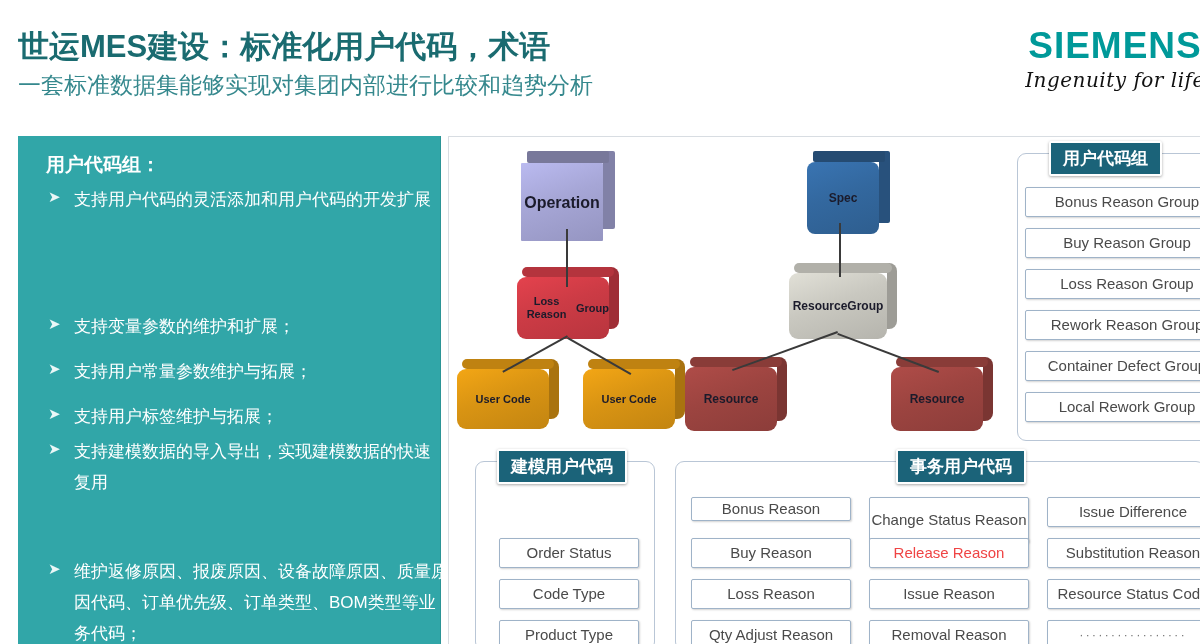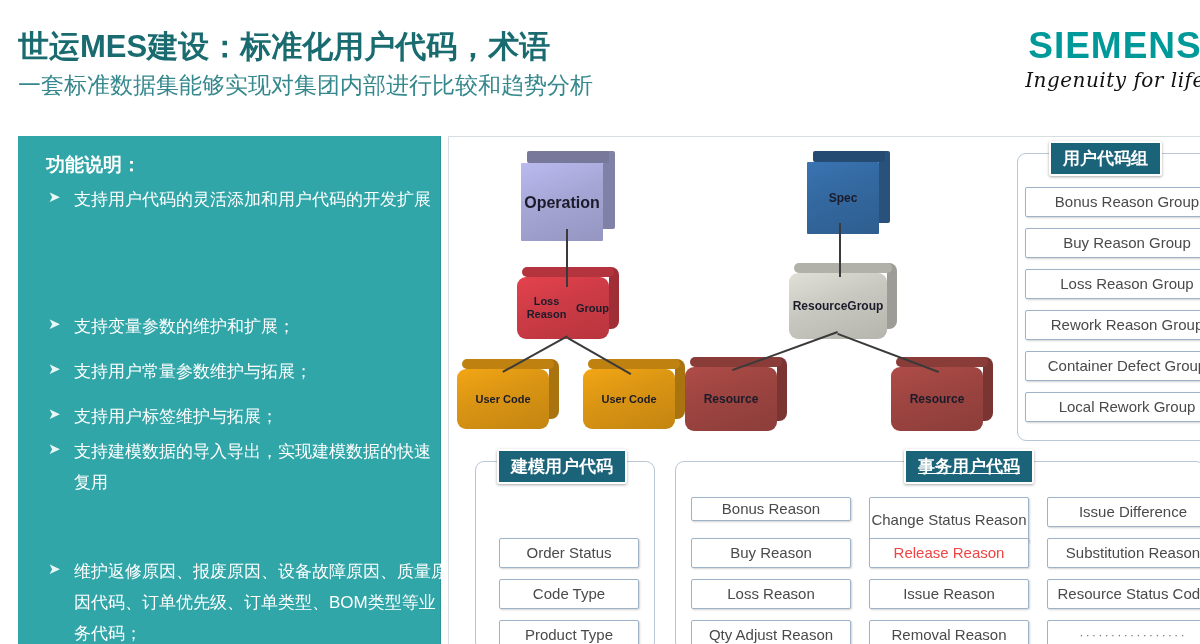--- a/index.html
+++ b/index.html
@@ -103,21 +103,21 @@
 <div id="header">
   <div id="title">世运MES建设：标准化用户代码，术语</div>
   <div id="subtitle">一套标准数据集能够实现对集团内部进行比较和趋势分析</div>
   <div id="siemens-logo">
     <div id="siemens-word">SIEMENS</div>
     <div id="siemens-claim">Ingenuity for life</div>
   </div>
 </div>
 
 <div id="left-panel">
-  <div id="left-panel-title">功能说明：</div>
+  <div id="left-panel-title">用户代码组：</div>
   <div id="bullet-container">
       <div class="bullet-row" style="top: 48px; width: 384px;">
         <div class="bullet-mark">➤</div>
         <div class="bullet-text">支持用户代码的灵活添加和用户代码的开发扩展</div>
       </div>
       <div class="bullet-row" style="top: 175px; width: 384px;">
         <div class="bullet-mark">➤</div>
         <div class="bullet-text">支持变量参数的维护和扩展；</div>
       </div>
       <div class="bullet-row" style="top: 220px; width: 384px;">
@@ -166,21 +166,21 @@
       <div class="box3d rounded" style="left: 134px; top: 222px; width: 102px; height: 70px;">
         <div class="side" style="left: 92px; top: 0px; width: 10px; height: 60px; background: rgb(169, 115, 15); border-radius: 0px 8px 8px 0px;"></div>
         <div class="top" style="left: 5px; top: 0px; width: 92px; height: 10px; background: rgb(191, 130, 17); border-radius: 8px;"></div>
         <div class="face" style="top: 10px; width: 92px; height: 60px; background: linear-gradient(160deg, rgb(243, 166, 21) 0%, rgb(217, 148, 19) 45%, rgb(195, 133, 17) 100%); font-size: 11px;">
           <span style="display: block;">User Code</span>
         </div>
       </div>
       <div class="box3d cube" style="left: 358px; top: 14px; width: 83px; height: 83px;">
         <div class="side" style="left: 72px; top: 0px; width: 11px; height: 72px; background: rgb(40, 81, 124); border-radius: 0px 2px 2px 0px;"></div>
         <div class="top" style="left: 5.5px; top: 0px; width: 72px; height: 11px; background: rgb(37, 75, 114); border-radius: 2px;"></div>
-        <div class="face" style="top: 11px; width: 72px; height: 72px; background: linear-gradient(160deg, rgb(57, 116, 178) 0%, rgb(51, 104, 159) 45%, rgb(46, 94, 143) 100%); font-size: 12px;">
+        <div class="face" style="top: 11px; width: 72px; height: 72px; background: linear-gradient(160deg, rgb(57, 116, 178) 0%, rgb(51, 104, 159) 45%, rgb(46, 94, 143) 100%); font-size: 12px; border-radius: 8px;">
           <span style="display: block;">Spec</span>
         </div>
       </div>
       <div class="box3d rounded" style="left: 340px; top: 126px; width: 108px; height: 76px;">
         <div class="side" style="left: 98px; top: 0px; width: 10px; height: 66px; background: rgb(157, 156, 150); border-radius: 0px 8px 8px 0px;"></div>
         <div class="top" style="left: 5px; top: 0px; width: 98px; height: 10px; background: rgb(177, 176, 169); border-radius: 8px;"></div>
         <div class="face" style="top: 10px; width: 98px; height: 66px; background: linear-gradient(160deg, rgb(225, 224, 215) 0%, rgb(201, 200, 192) 45%, rgb(181, 180, 173) 100%); font-size: 12px;">
           <span style="display: block;">Resource</span>
           <span style="display: block;">Group</span>
         </div>
@@ -220,21 +220,21 @@
       </div>
       <div class="list-group" style="left: 26px; top: 312px; width: 190px; height: 200px;">
         <div class="list-frame" style="width: 180px; height: 190px;"></div>
         <div class="list-header" style="left: 22px;">建模用户代码</div>
         <div class="list-item" style="left: 24px; top: 89px; width: 140px; height: 30px;">Order Status</div>
         <div class="list-item" style="left: 24px; top: 130px; width: 140px; height: 30px;">Code Type</div>
         <div class="list-item" style="left: 24px; top: 171px; width: 140px; height: 30px;">Product Type</div>
       </div>
       <div class="list-group" style="left: 226px; top: 312px; width: 540px; height: 200px;">
         <div class="list-frame" style="width: 530px; height: 190px;"></div>
-        <div class="list-header" style="left: 229px; text-decoration: underline;">事务用户代码</div>
+        <div class="list-header" style="left: 221px;">事务用户代码</div>
         <div class="list-item" style="left: 16px; top: 48px; width: 160px; height: 24px;">Bonus Reason</div>
         <div class="list-item" style="left: 16px; top: 89px; width: 160px; height: 30px;">Buy Reason</div>
         <div class="list-item" style="left: 16px; top: 130px; width: 160px; height: 30px;">Loss Reason</div>
         <div class="list-item" style="left: 16px; top: 171px; width: 160px; height: 30px;">Qty Adjust Reason</div>
         <div class="list-item" style="left: 194px; top: 48px; width: 160px; height: 46px; line-height: 14px; white-space: normal;">Change Status Reason</div>
         <div class="list-item dark" style="left: 194px; top: 89px; width: 160px; height: 30px;">Release Reason</div>
         <div class="list-item" style="left: 194px; top: 130px; width: 160px; height: 30px;">Issue Reason</div>
         <div class="list-item" style="left: 194px; top: 171px; width: 160px; height: 30px;">Removal Reason</div>
         <div class="list-item" style="left: 372px; top: 48px; width: 172px; height: 30px;">Issue Difference</div>
         <div class="list-item" style="left: 372px; top: 89px; width: 172px; height: 30px;">Substitution Reason</div>

